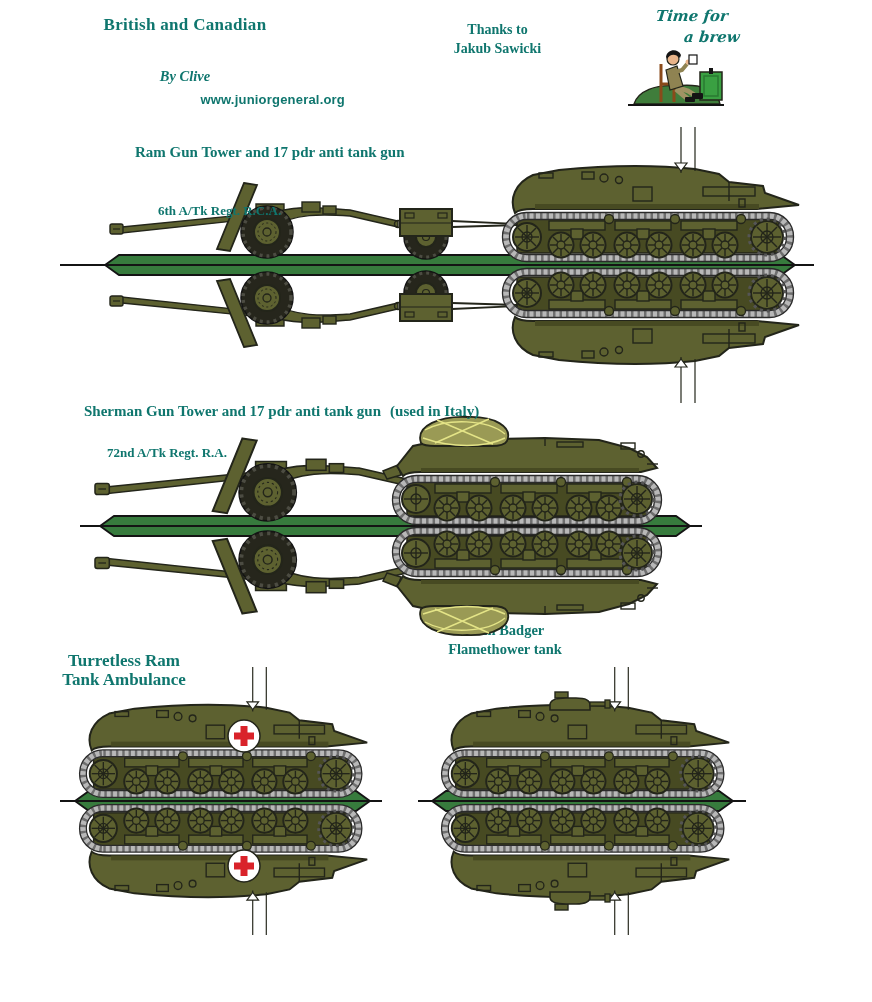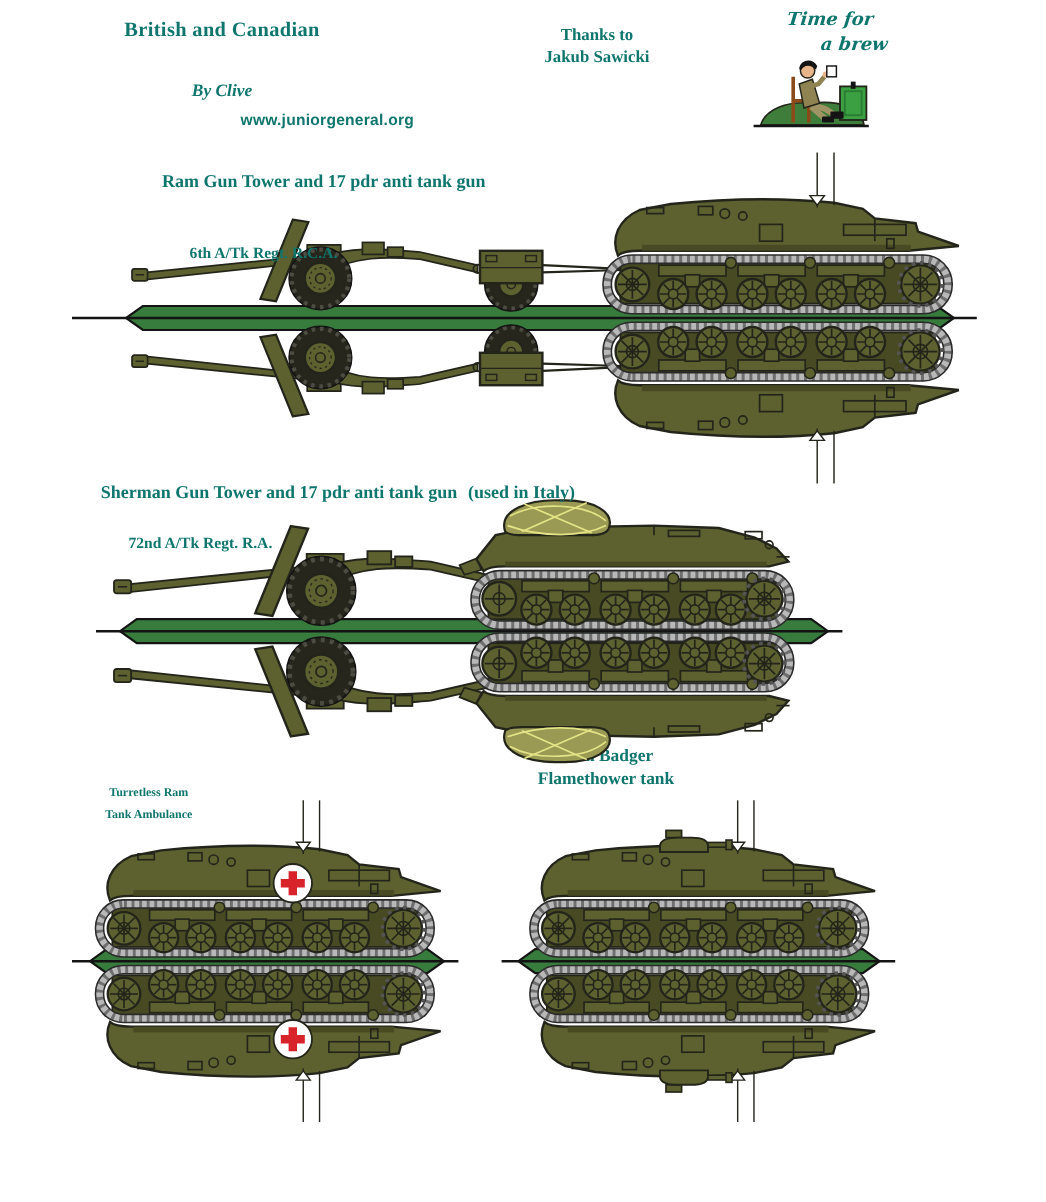--- a/index.html
+++ b/index.html
@@ -15,21 +15,21 @@
   .brew{font-style:italic;font-weight:bold;font-family:"DejaVu Serif",serif;font-size:15px;
         transform:skewX(-6deg);z-index:3;}
   #brew1{left:656px;top:7px;}
   #brew2{left:684px;top:28px;}
   .sec-title{font-weight:bold;font-size:15px;z-index:3;white-space:nowrap;}
   .sec-sub{font-weight:bold;font-size:13px;z-index:3;white-space:nowrap;margin-top:40px;}
   #s1-title{left:135px;top:144px;}
   #s1-sub{left:158px;top:163px;}
   #s2-title{left:84px;top:403px;}
   #s2-sub{left:107px;top:405px;}
-  #s3-title{left:48px;top:651px;width:152px;text-align:center;line-height:19px;font-size:10px;}
+  #s3-title{left:48px;top:651px;width:152px;text-align:center;line-height:19px;font-size:17px;}
   #s4-title{left:426px;top:621px;width:158px;text-align:center;line-height:19px;font-size:14.5px;}
   svg.fig{position:absolute;z-index:1;}
   #defs-holder{position:absolute;width:0;height:0;overflow:hidden;}
 </style>
 </head>
 <body>
 
 <div id="sheet">
 
   <svg id="defs-holder" aria-hidden="true">

